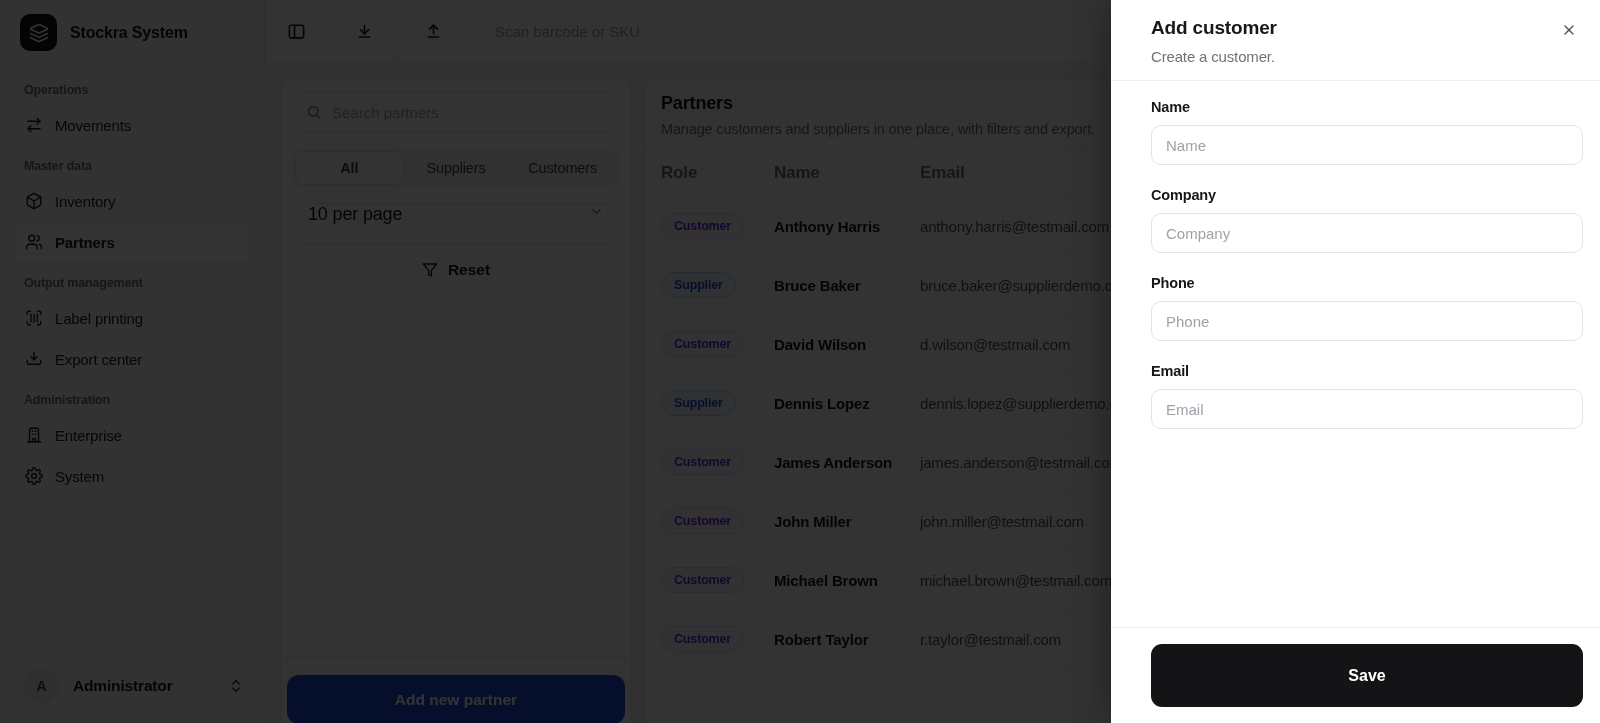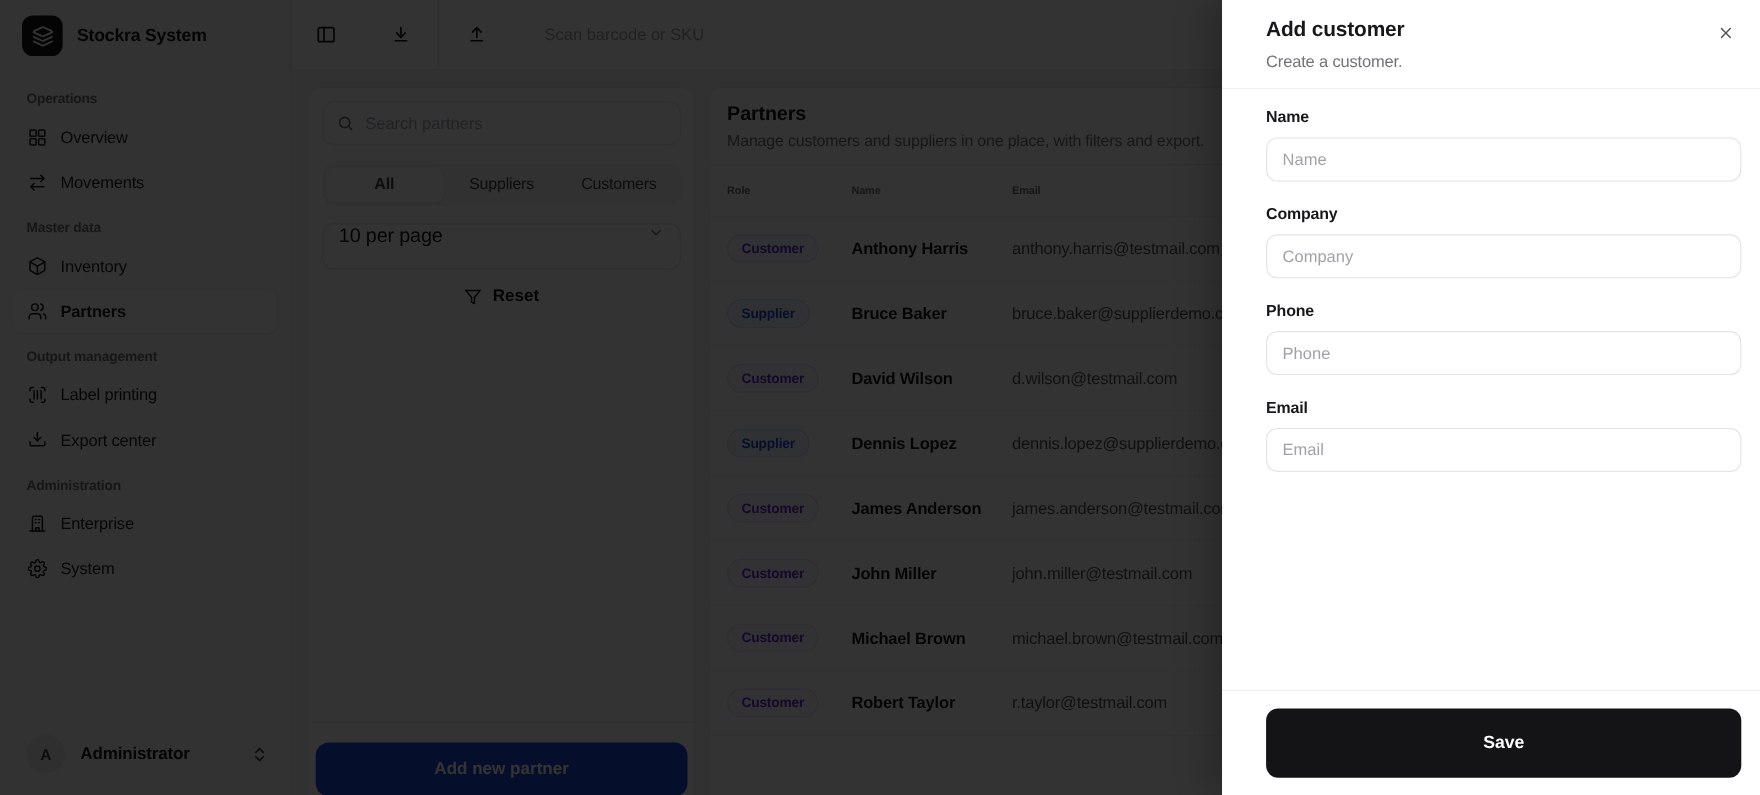--- a/index.html
+++ b/index.html
@@ -72,21 +72,21 @@
   .btn-dark { width:100%; height:49px; border:none; border-radius:12px; background:#1d4ed8;
     color:#ffffff; font-size:15.5px; font-weight:600; cursor:pointer; font-family:"Liberation Sans", sans-serif; }
 
   
   .partners-card { flex:1; overflow:hidden; height:660px; }
   .panel-head { padding:13px 16px 12px; border-bottom:1px solid #ececee; }
   .panel-title { font-size:18px; font-weight:700; }
   .panel-sub { font-size:14.5px; color:#71717a; margin-top:7px; }
   .thead, .trow { display:grid; grid-template-columns:113px 146px 1fr; padding:0 16px; align-items:center; }
   .thead { height:47px; border-bottom:1px solid #f0f0f1; }
-  .th { font-size:10px; font-weight:600; color:#71717a; }
+  .th { font-size:17px; font-weight:600; color:#71717a; }
   .trow { height:59px; border-bottom:1px solid #f4f4f5; cursor:pointer; }
   .cell-name { font-size:15px; font-weight:600; color:#18181b; }
   .cell-email { font-size:15px; color:#52525b; white-space:nowrap; }
   .badge { display:inline-flex; align-items:center; justify-content:center; height:26px;
     padding:0 12px; border-radius:999px; font-size:12.5px; font-weight:600; width:max-content; }
   .badge.customer { background:#faf5ff; border:1px solid #e9d5ff; }
   .badge.supplier { background:#eff6ff; border:1px solid #bfdbfe; }
 
   
   .overlay { position:absolute; left:0; top:0; width:1111px; height:723px;
@@ -121,29 +121,20 @@
         <path d="m22 17.65-9.17 4.16a2 2 0 0 1-1.66 0L2 17.65"></path>
         <path d="m22 12.65-9.17 4.16a2 2 0 0 1-1.66 0L2 12.65"></path>
       </svg>
     </div>
     <div class="app-title">Stockra System</div>
   </div>
   <nav id="side-nav">
       <div class="sec-label">Operations</div>
       <div class="nav-item">
         <svg class="ic" viewBox="0 0 24 24" fill="none" stroke="currentColor" stroke-width="1.8" stroke-linecap="round" stroke-linejoin="round">
-          <rect x="3" y="3" width="7.5" height="7.5" rx="1"></rect>
-          <rect x="13.5" y="3" width="7.5" height="7.5" rx="1"></rect>
-          <rect x="3" y="13.5" width="7.5" height="7.5" rx="1"></rect>
-          <rect x="13.5" y="13.5" width="7.5" height="7.5" rx="1"></rect>
-        </svg>
-        <span>Overview</span>
-      </div>
-      <div class="nav-item">
-        <svg class="ic" viewBox="0 0 24 24" fill="none" stroke="currentColor" stroke-width="1.8" stroke-linecap="round" stroke-linejoin="round">
           <path d="m16 3 4 4-4 4"></path>
           <path d="M20 7H4"></path>
           <path d="m8 21-4-4 4-4"></path>
           <path d="M4 17h16"></path>
         </svg>
         <span>Movements</span>
       </div>
       <div class="sec-label">Master data</div>
       <div class="nav-item">
         <svg class="ic" viewBox="0 0 24 24" fill="none" stroke="currentColor" stroke-width="1.8" stroke-linecap="round" stroke-linejoin="round">

